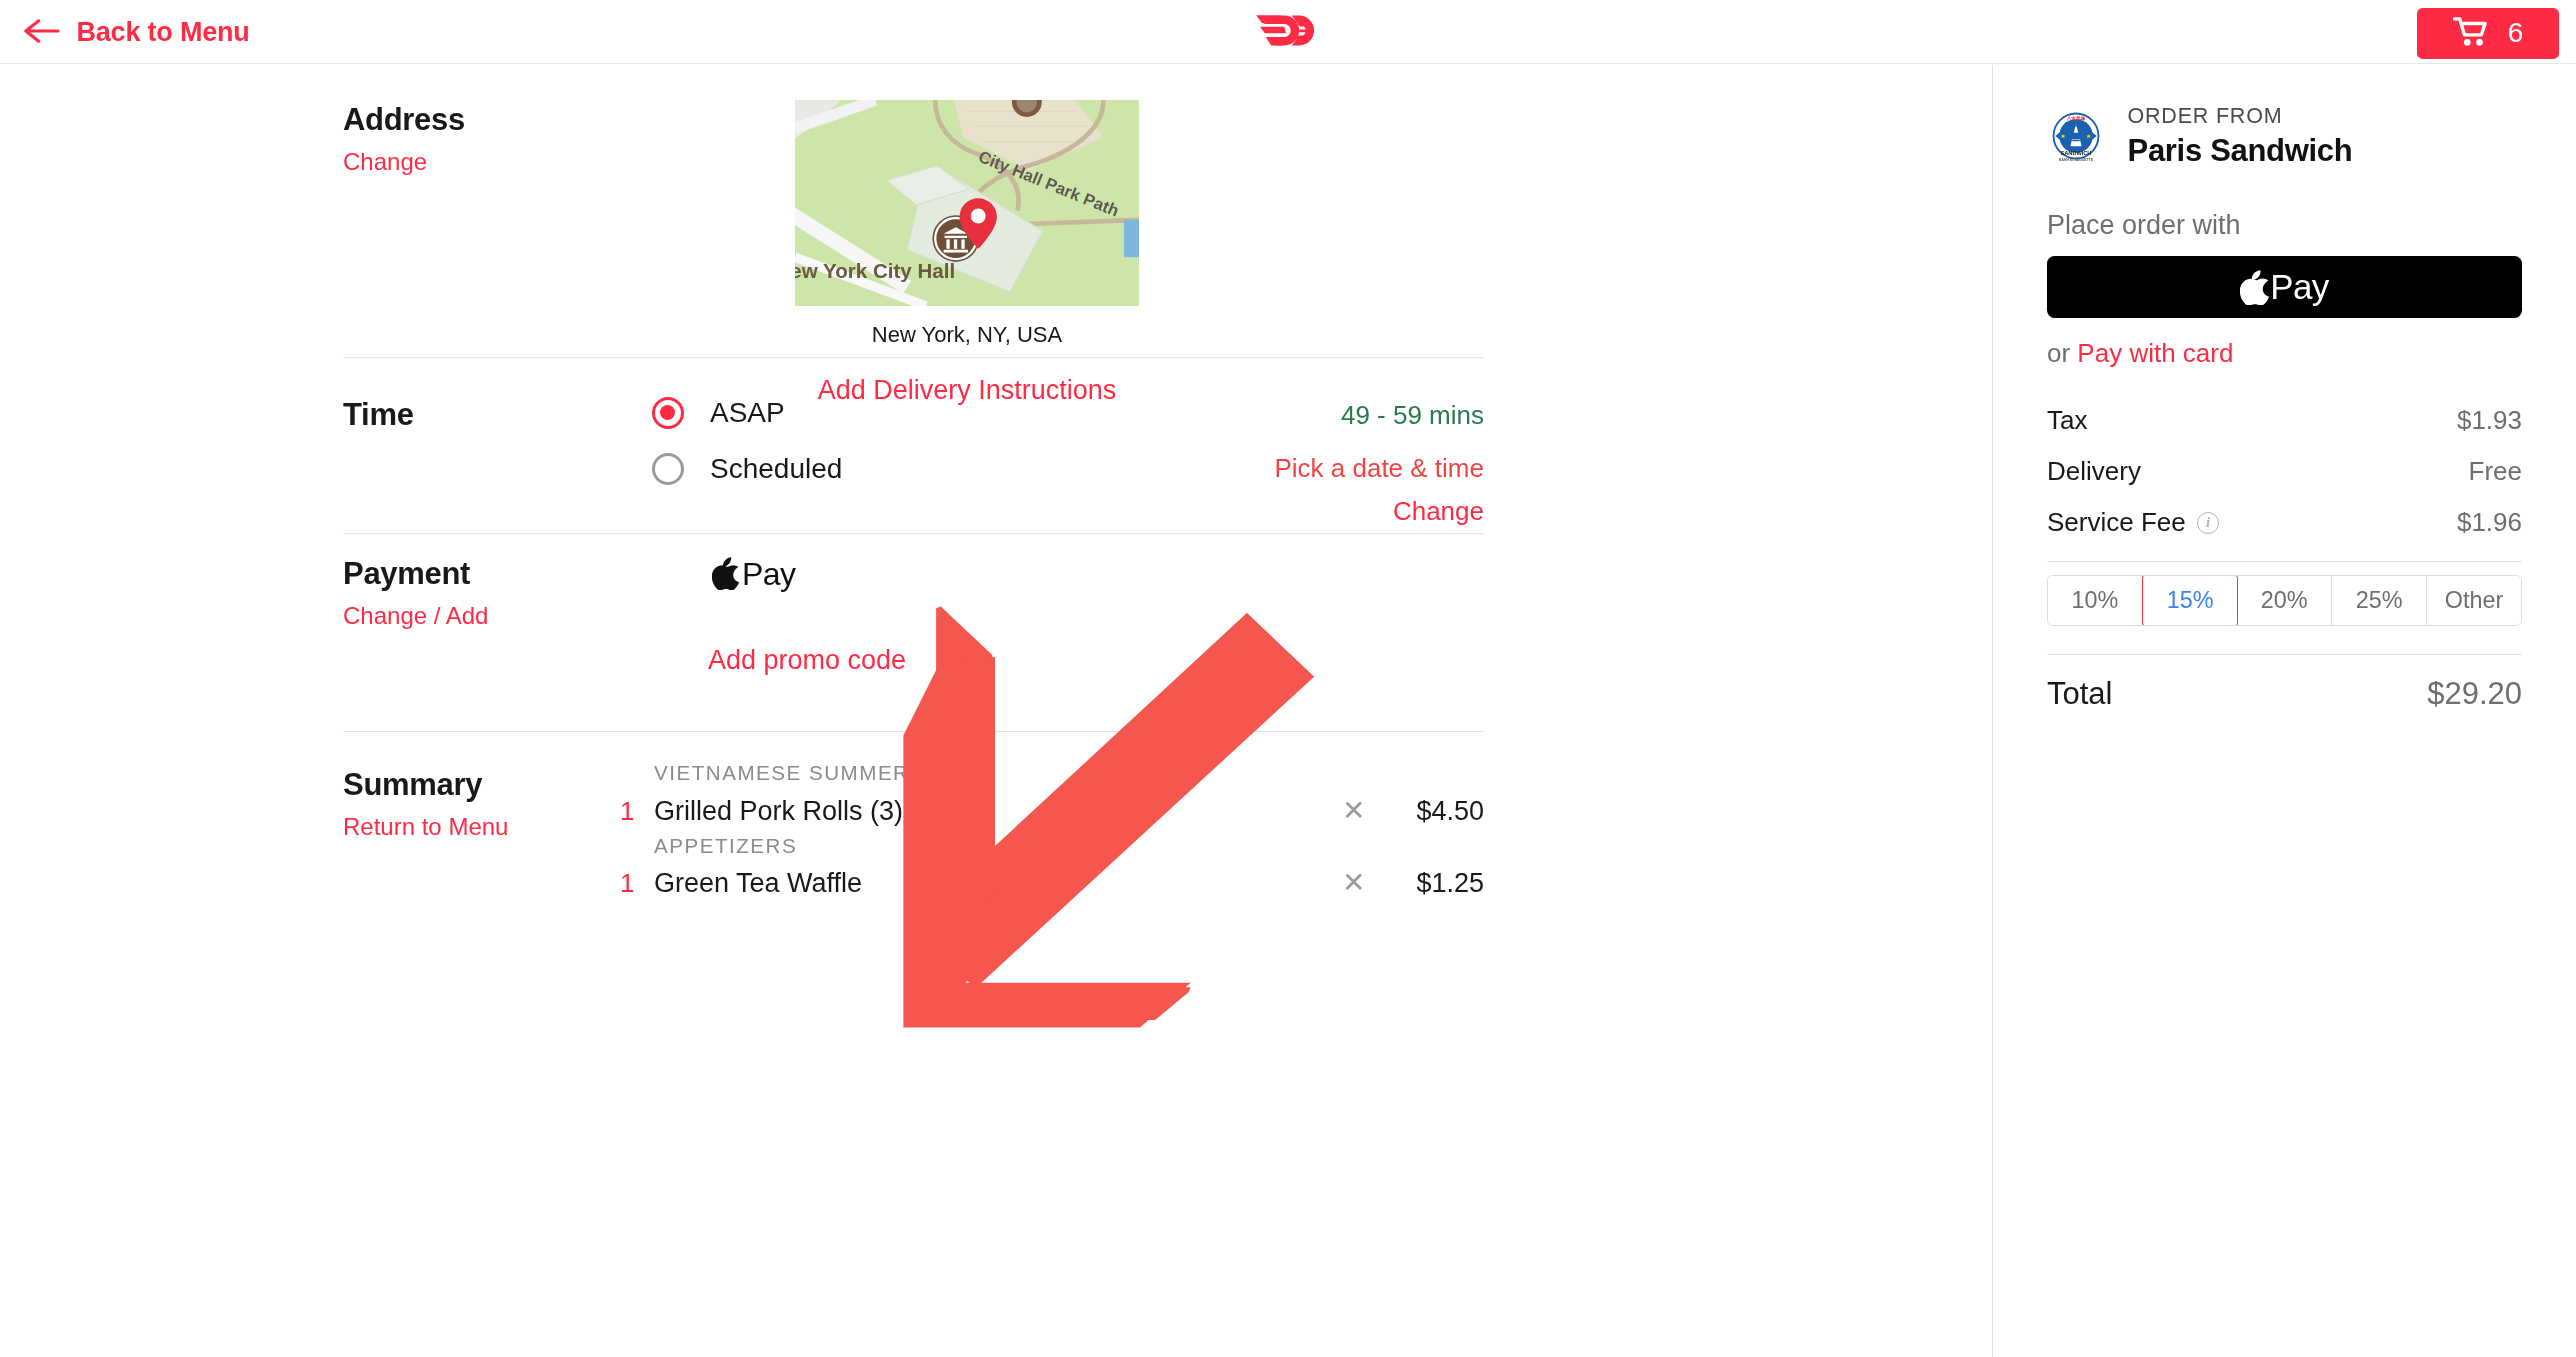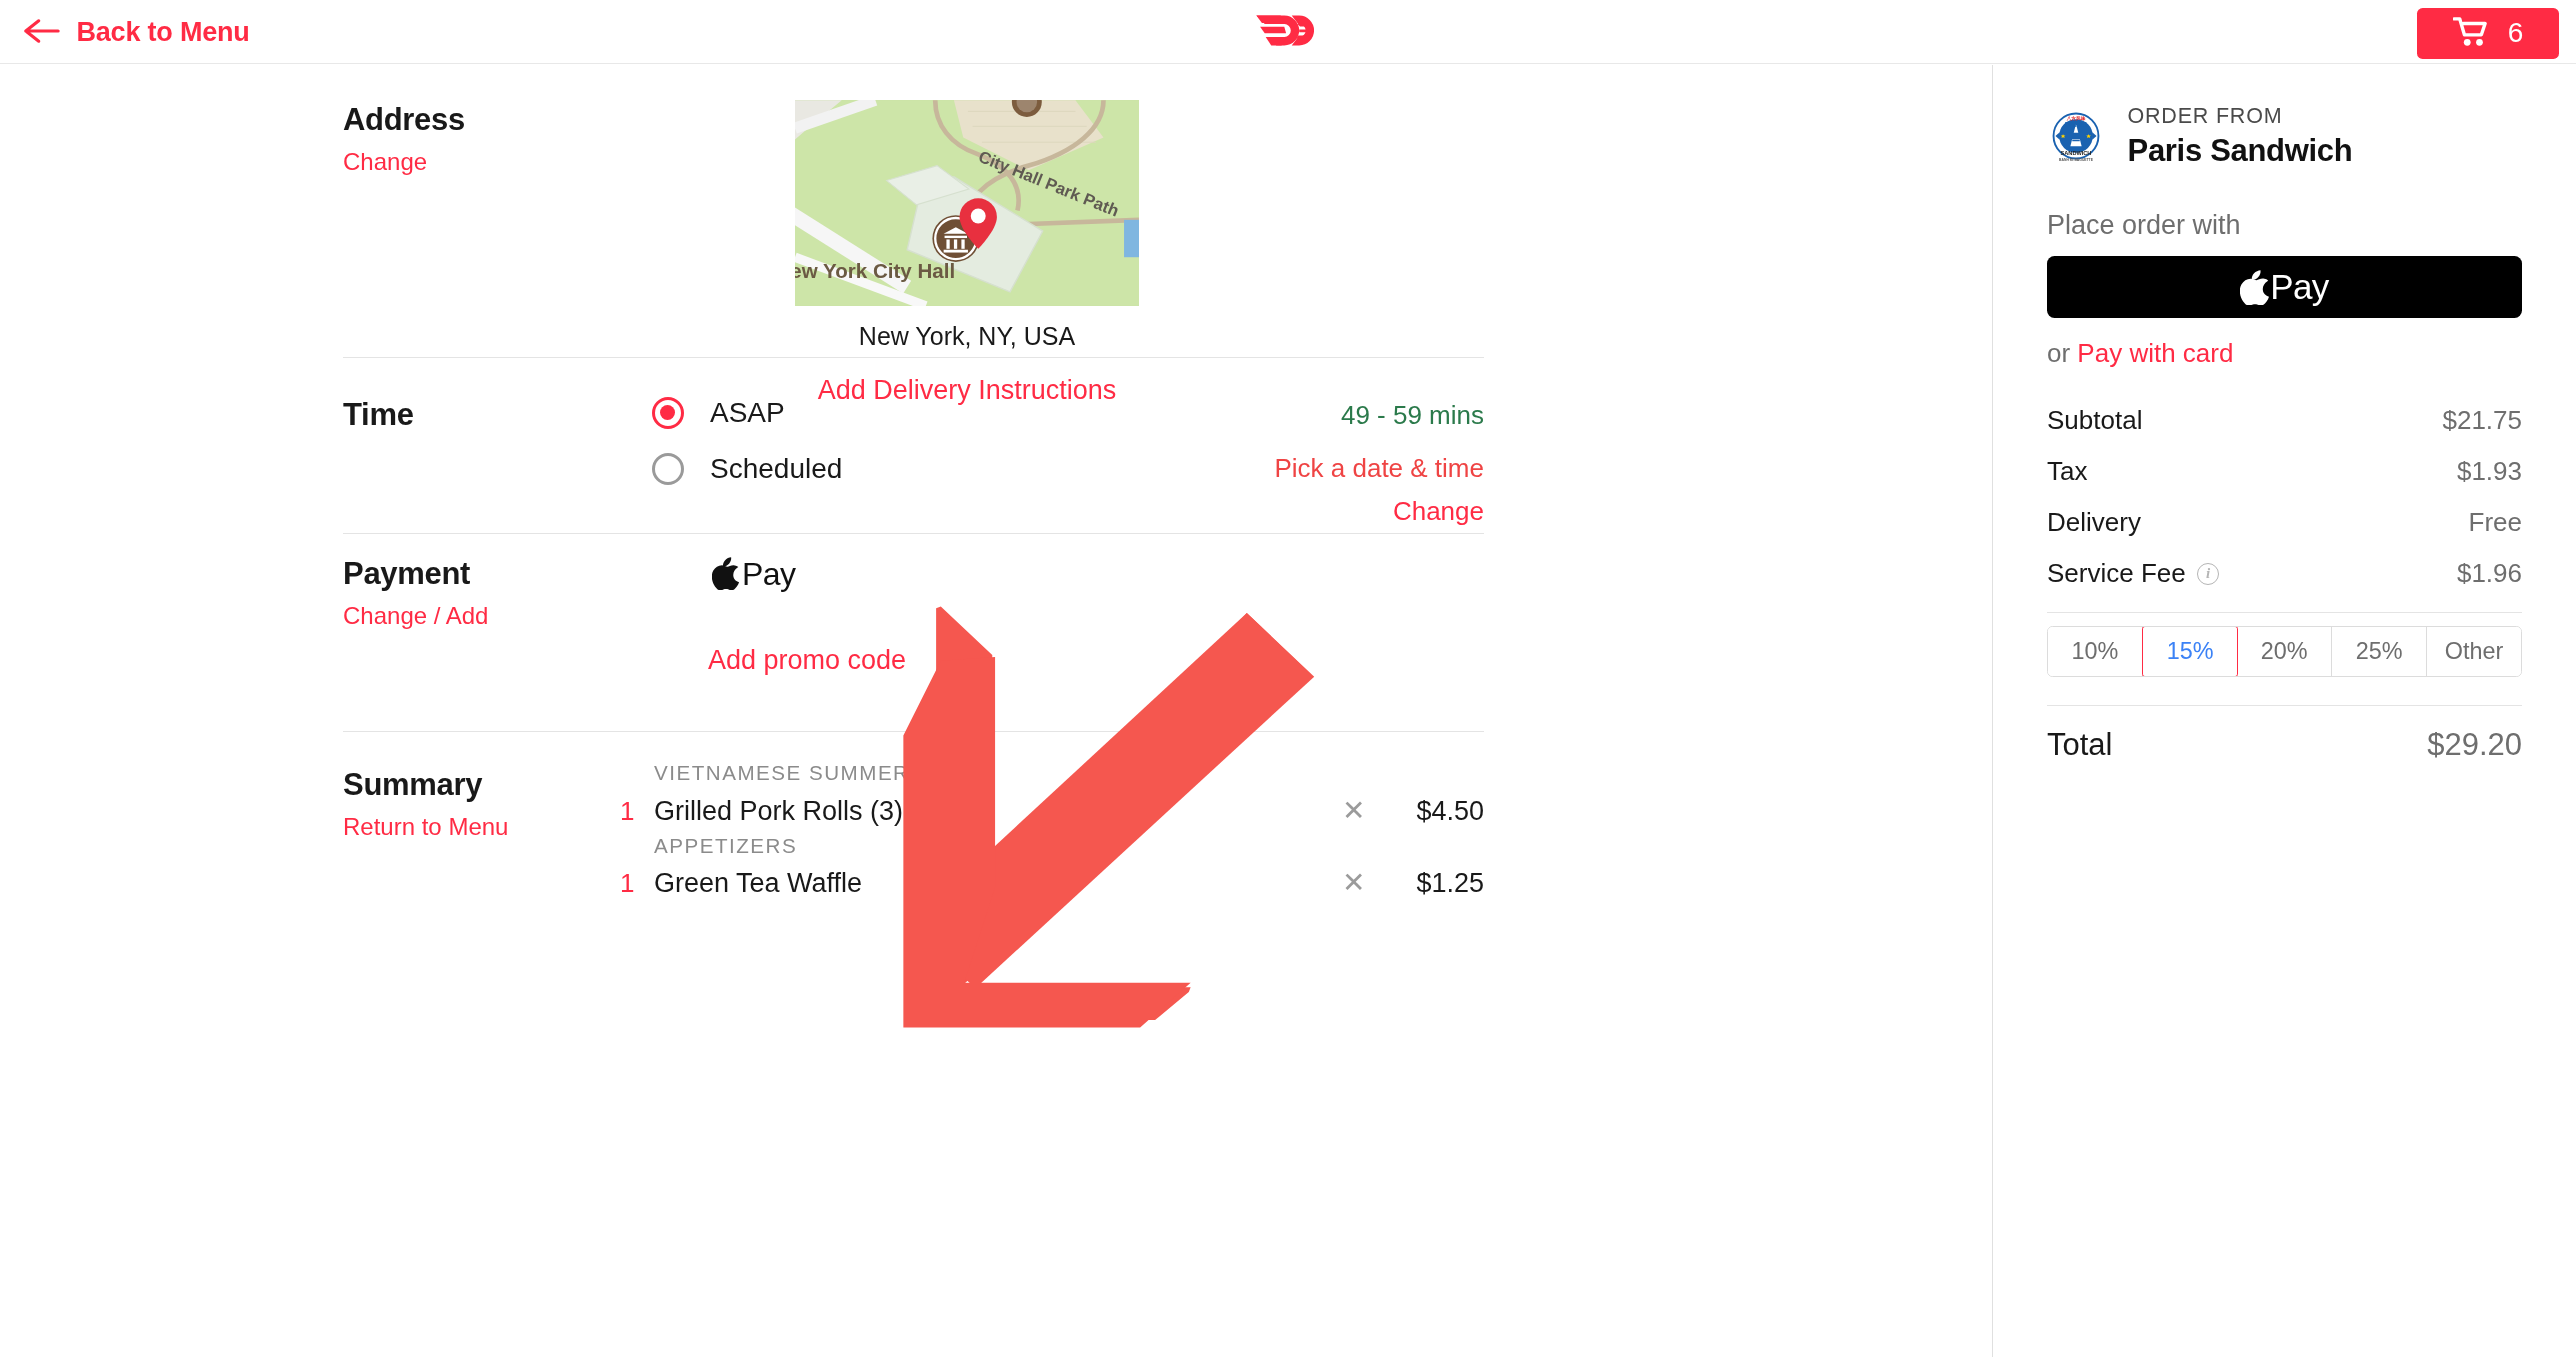--- a/index.html
+++ b/index.html
@@ -71,21 +71,21 @@
   
   .map-wrap {
     position: absolute; left: 452px; top: -1.9px;
     width: 344px; height: 206px;
     overflow: hidden;
     background: #c9e3a4;
   }
   .addr-line {
     position: absolute; left: 452px; top: 220px;
     width: 344px; text-align: center;
-    font-size: 25px; color: #191919;
+    font-size: 22px; color: #191919;
   }
   .addr-instructions {
     position: absolute; left: 452px; top: 273px;
     width: 344px; text-align: center;
     font-size: 27px; color: #ff2b44; cursor: pointer;
   }
 
   
   .radio-row { display: flex; align-items: center; gap: 26px; }
   .radio {
@@ -410,24 +410,20 @@
     <span class="ap-btn-text">Pay</span>
   </div>
 
   <div class="pay-card-row">
     <span>or</span>
     <span class="pay-card-link">Pay with card</span>
   </div>
 
   <div class="price-block">
     <div class="price-row">
-      <span class="price-label">Subtotal</span>
-      <span class="price-value">$21.75</span>
-    </div>
-    <div class="price-row">
       <span class="price-label">Tax</span>
       <span class="price-value">$1.93</span>
     </div>
     <div class="price-row">
       <span class="price-label">Delivery</span>
       <span class="price-value">Free</span>
     </div>
     <div class="price-row">
       <span class="price-label">
         <span>Service Fee</span>

